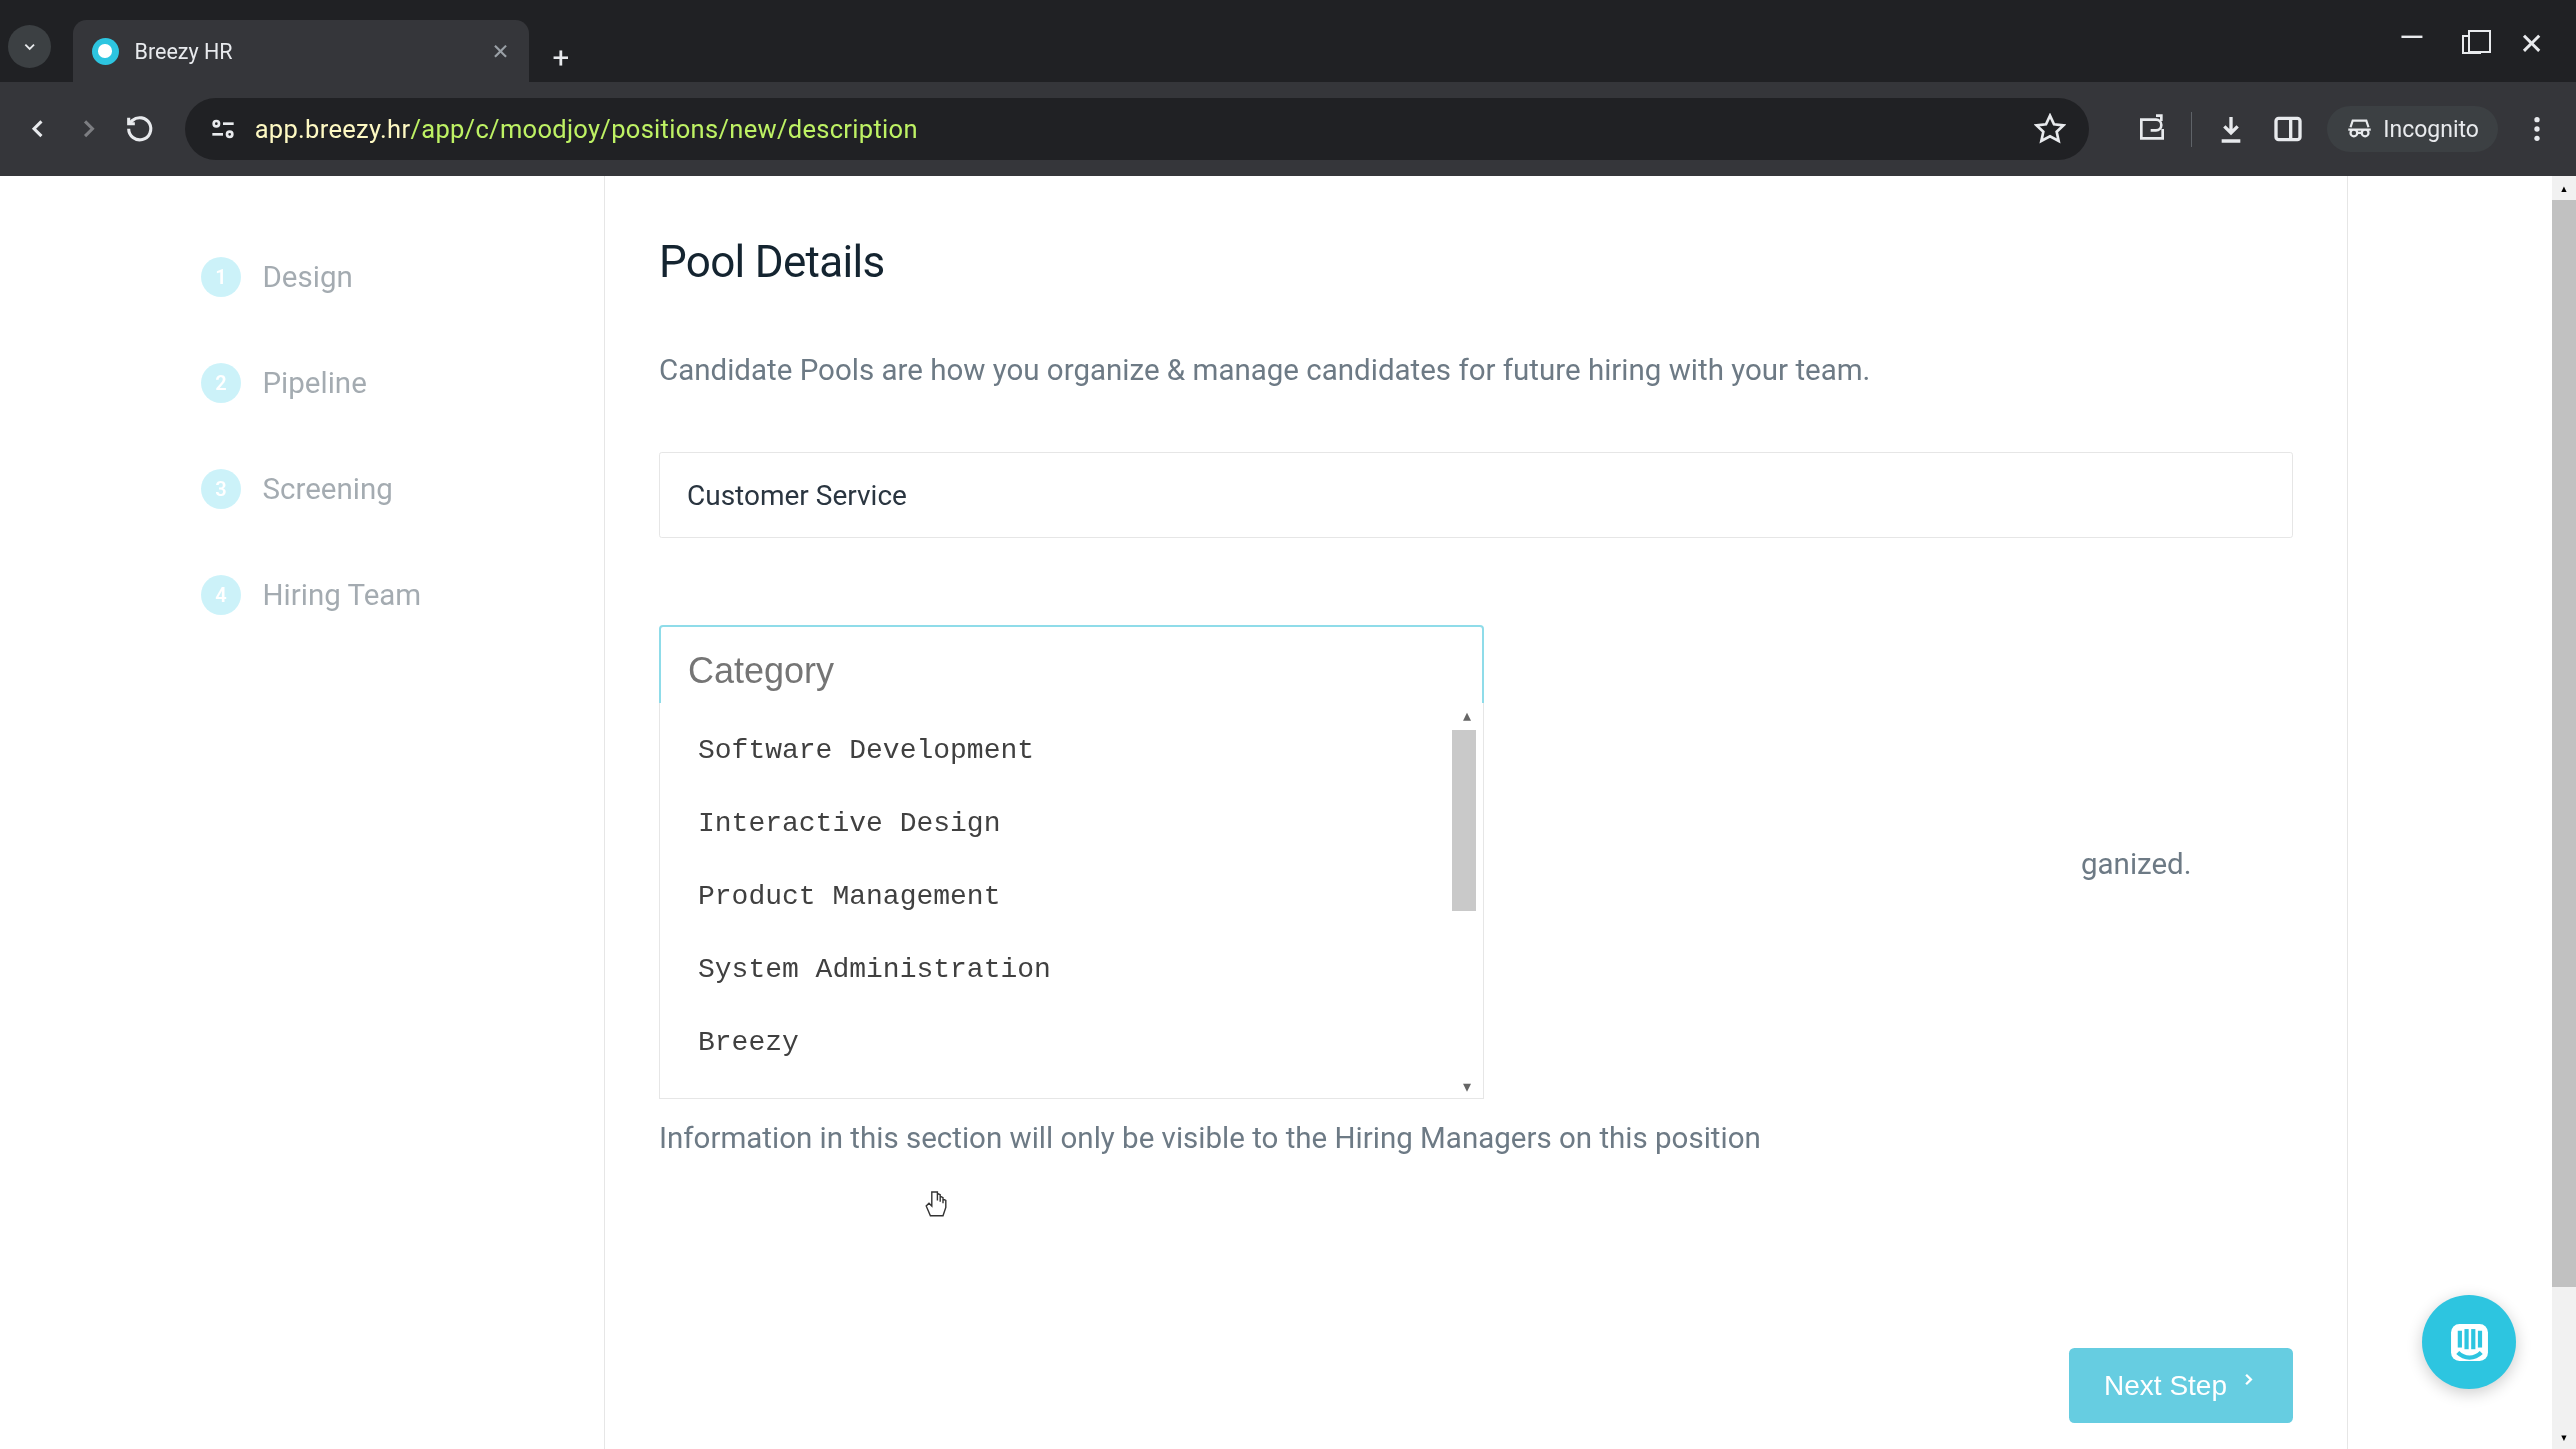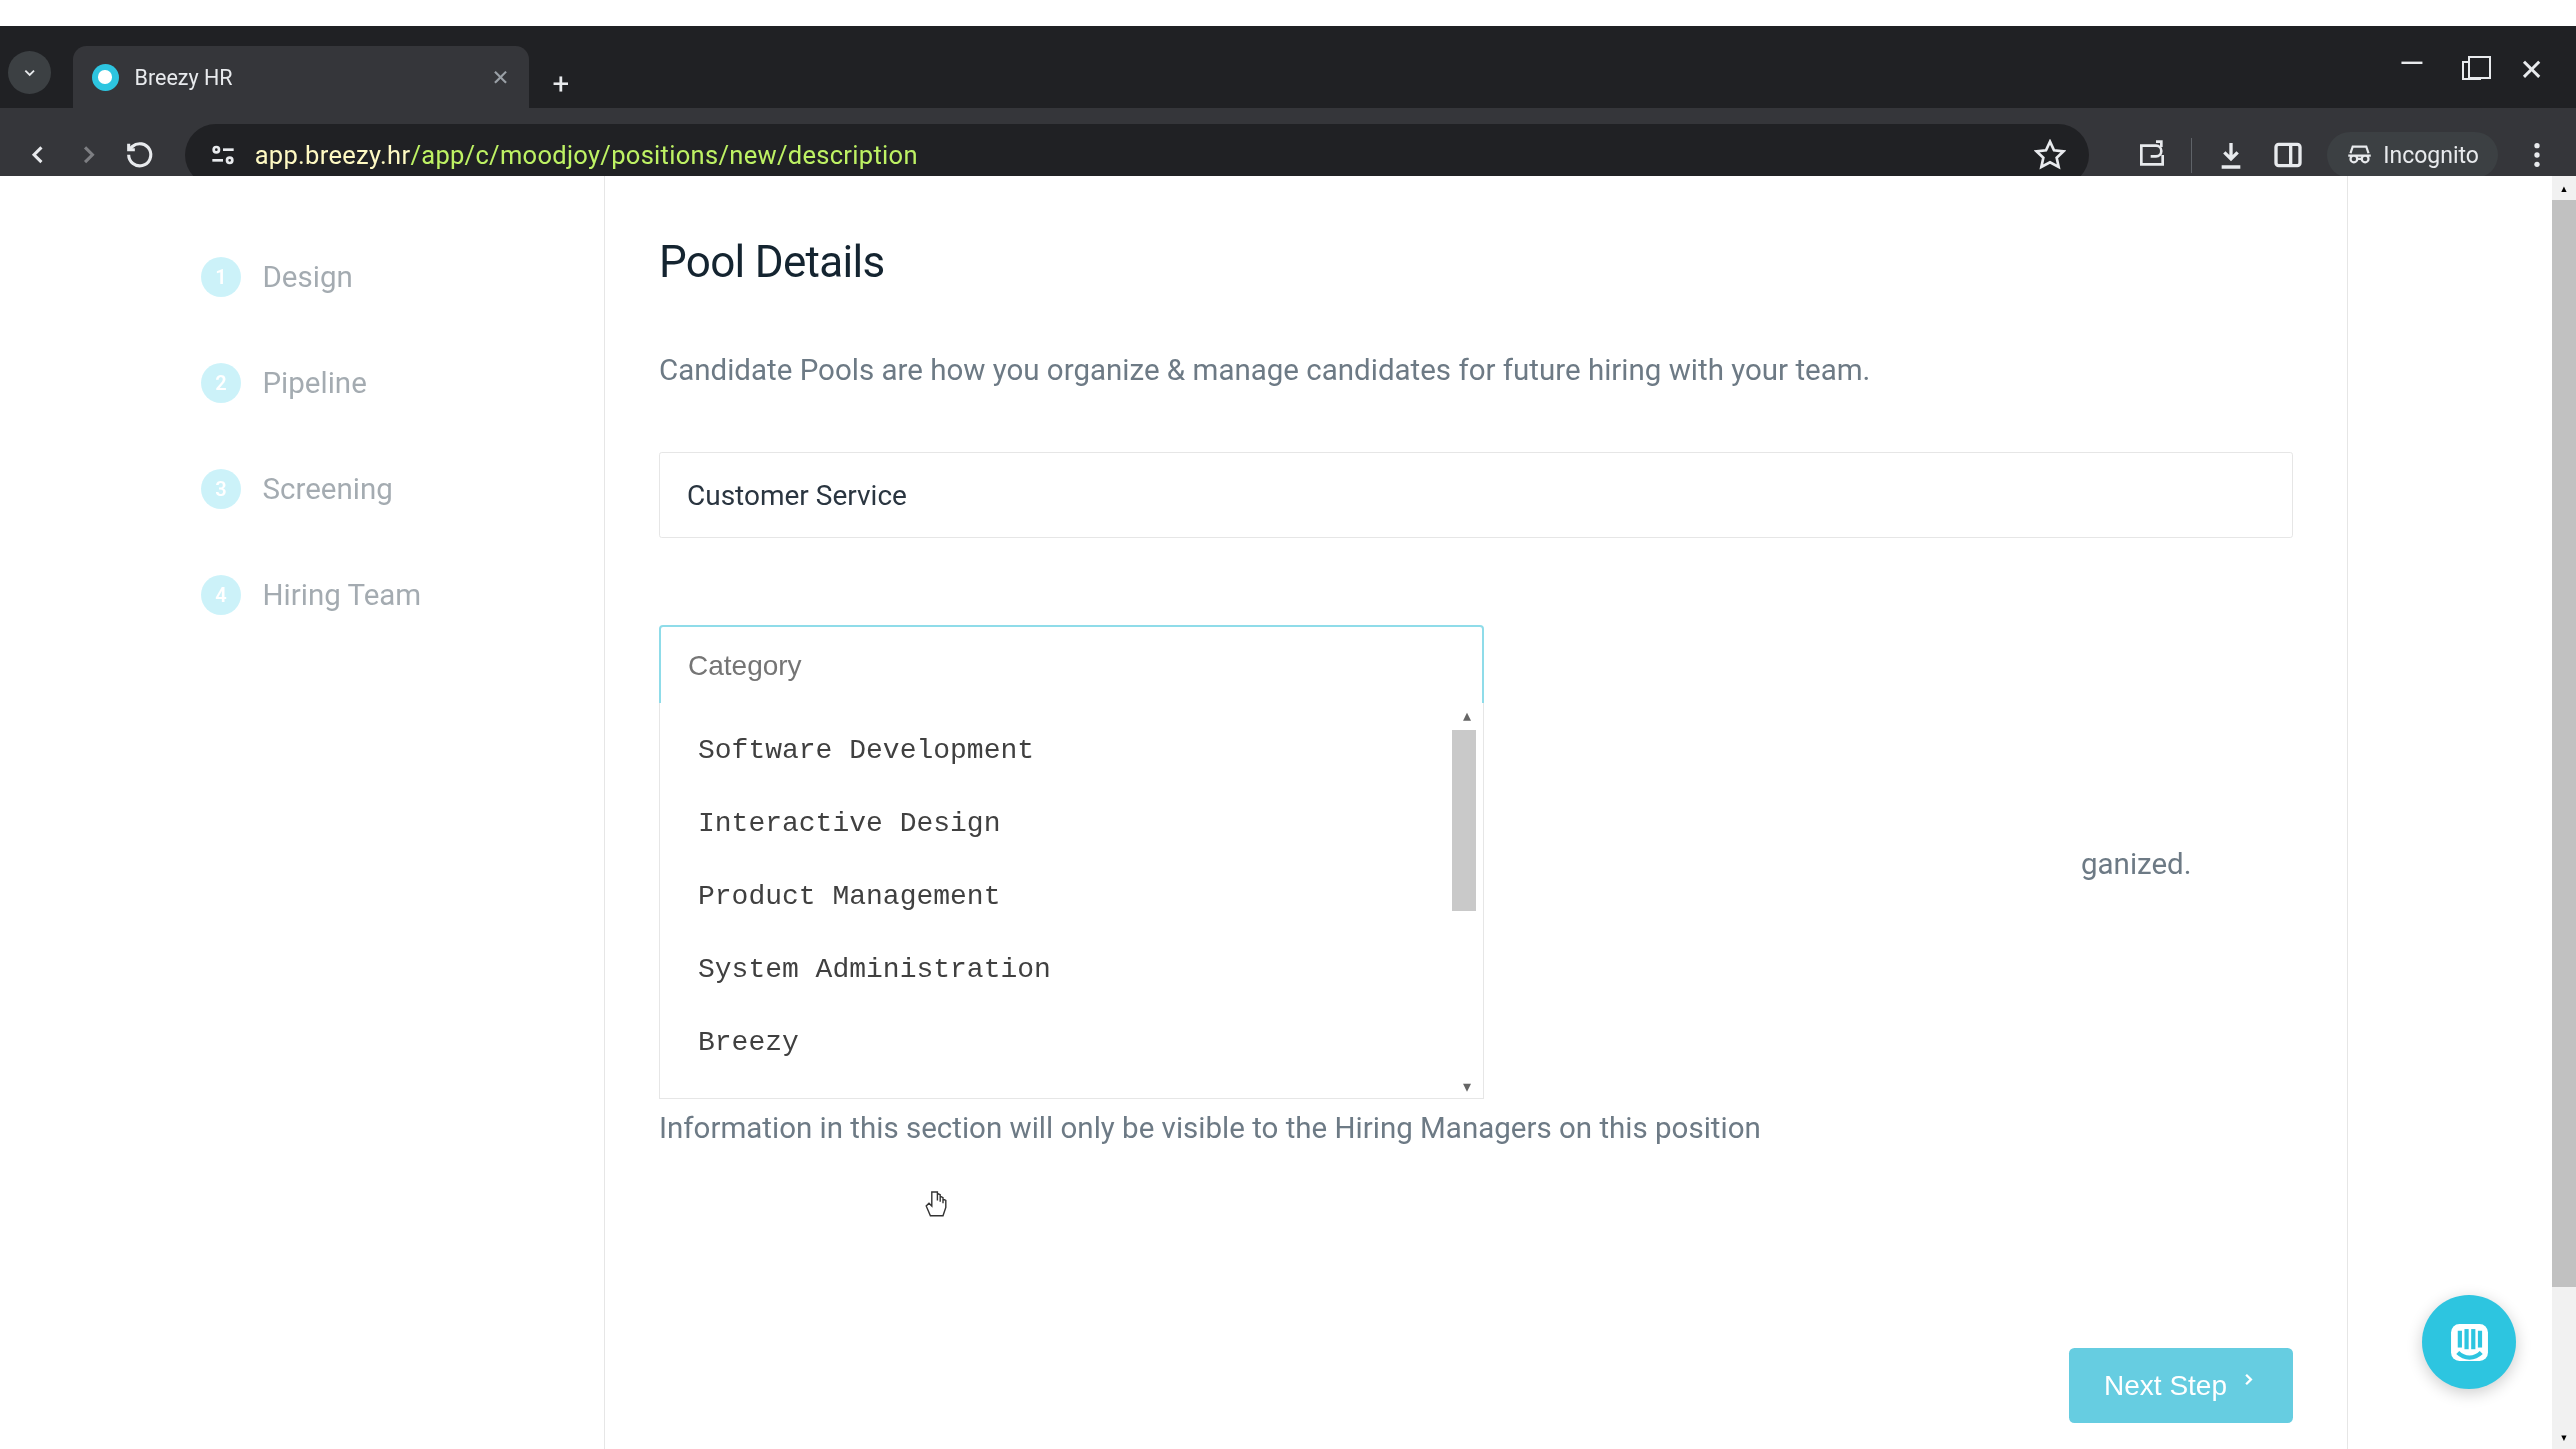--- a/index.html
+++ b/index.html
@@ -1,19 +1,19 @@
 <!DOCTYPE html>
 <html style="font-size:10.7px"><head>
 <meta charset="utf-8">
 <style>
 * { margin: 0; padding: 0; box-sizing: border-box; }
 body { font-family: -apple-system, BlinkMacSystemFont, "Segoe UI", Roboto, Arial, sans-serif; background: #fff; width: 2576px; height: 1449px; overflow: hidden; position: relative; }
 
 
-.titlebar { height: 82px; background: #202124; display: flex; align-items: flex-start; margin-top: 26px; }
+.titlebar { height: 82px; background: #202124; display: flex; align-items: flex-start; }
 .tab-strip { display: flex; align-items: center; padding-left: 8px; height: 82px; }
 .tab-dropdown-btn { width: 43px; height: 43px; background: #3c4043; border-radius: 50%; display: flex; align-items: center; justify-content: center; margin-top: 10.7px; margin-right: 21.5px; }
 .tab-dropdown-btn svg { width: 17.4px; height: 17.4px; }
 .tab { background: #35363a; border-radius: 13.4px 13.4px 0 0; height: 62px; display: flex; align-items: center; padding: 0 19px; margin-top: 20px; width: 456px; position: relative; }
 .tab-favicon { width: 27px; height: 27px; border-radius: 50%; background: #2dc5e0; display: flex; align-items: center; justify-content: center; margin-right: 16px; }
 .tab-favicon-inner { width: 13.4px; height: 13.4px; border-radius: 50%; background: #fff; }
 .tab-title { color: #e8eaed; font-size: 21.5px; flex: 1; }
 .tab-close { color: #9aa0a6; font-size: 21.5px; margin-left: 13.4px; cursor: pointer; }
 .new-tab { color: #e8eaed; font-size: 29.5px; margin-left: 24px; margin-top: 34px; }
 .window-controls { margin-left: auto; display: flex; align-items: center; gap: 38px; padding-right: 32px; padding-top: 27px; }
@@ -53,21 +53,21 @@
 
 
 .main-card { flex: 1; max-width: 1744px; border-left: 1.3px solid #e6e6e6; border-right: 1.3px solid #e6e6e6; background: #fff; padding: 0; position: relative; }
 .main-inner { padding: 60px 54px 0 54px; height: calc(100% - 127px); overflow: hidden; position: relative; }
 .h1 { font-size: 44px; color: #142430; font-weight: 400; letter-spacing: -0.7px; margin-bottom: 60px; }
 .lead { font-size: 29.5px; color: #6d7a85; line-height: 1.5; margin-bottom: 60px; }
 
 .field-box { border: 1.3px solid #e6e6e6; border-radius: 2.7px; padding: 25.5px 27px; font-size: 28px; color: #2a3540; margin-bottom: 87px; width: 100%; }
 
 .category-wrap { position: relative; width: 825px; }
-.category-input { border: 2px solid #8fdce9; border-radius: 4px; padding: 23px 27px; font-size: 28px; color: #9aa7b0; width: 100%; background: #fff; outline: none; }
+.category-input { border: 2px solid #8fdce9; border-radius: 4px; padding: 23px 27px; font-size: 36px; color: #9aa7b0; width: 100%; background: #fff; outline: none; }
 .dropdown { position: absolute; top: 78px; left: 0; width: 100%; background: #fff; border: 1.3px solid #e6e6e6; border-top: none; max-height: 396px; overflow: hidden; z-index: 10; }
 .dropdown-inner { padding: 10.7px 0 0 0; }
 .option { padding: 10.7px 38px; font-size: 28px; color: #404040; cursor: pointer; line-height: 1.85; font-family: Liberation Mono, monospace; }
 .dd-scroll-up { position: absolute; top: 2.7px; right: 12px; font-size: 16px; color: #666; }
 .dd-scrollbar { position: absolute; top: 27px; right: 6.7px; bottom: 27px; width: 24px; background: transparent; }
 .dd-scroll-thumb { position: absolute; top: 0; width: 24px; height: 181px; background: #c9c9c9; }
 .dd-scroll-down { position: absolute; bottom: 2.7px; right: 12px; font-size: 16px; color: #666; }
 
 .bg-text { position: absolute; left: 54px; top: 704px; font-size: 29.5px; color: #6d7a85; }
 

